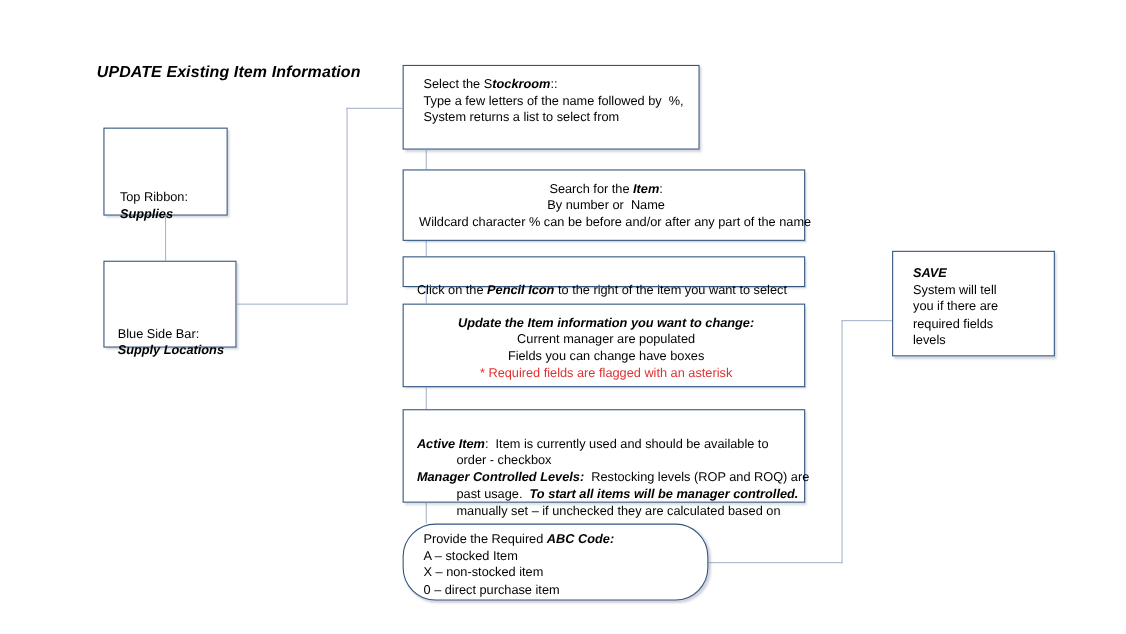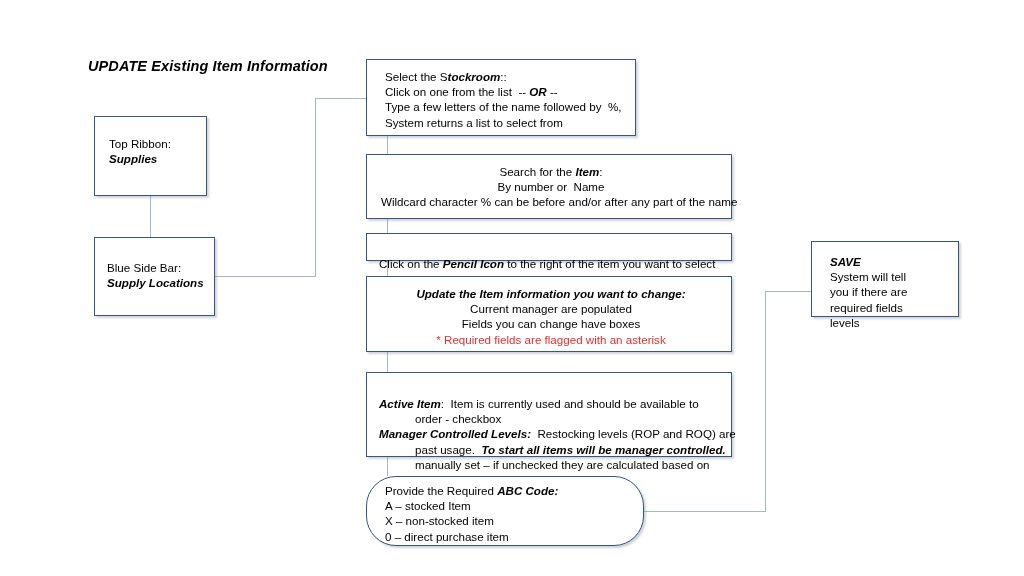--- a/index.html
+++ b/index.html
@@ -52,21 +52,21 @@
   .box-inner.pad-left-18 { padding-left: 18px; }
   .box-inner.pad-left-14 { padding-left: 14px; text-align: center; }
   .box-inner.pad-left-12 { padding-left: 12px; margin-top: 16px; }
 
   .ln { white-space: pre; display: block; }
   .b  { font-weight: bold; font-style: italic; }
   .red { color: #e03030; }
   .indent1 { padding-left: 36px; }
 
   
-  .label-box .box-inner { padding: 0 14px; }
+  .label-box .box-inner { padding: 0 14px; margin-top: 36px; }
 
   
   .conn-h {
     position: absolute;
     height: 1.2px;
     background: #a8b6cc;
   }
   .conn-v {
     position: absolute;
     width: 1.2px;
@@ -106,21 +106,20 @@
   <div class="box label-box" style="left:94px; top:237px; width:121px; height:79px;">
     <div class="box-inner" style="top:22px; padding:0 12px;">
       <span class="ln">Blue Side Bar:</span>
       <span class="ln b">Supply Locations</span>
     </div>
   </div>
 
   <div class="box" style="left:366px; top:59px; width:270px; height:77px;padding-left:40px;">
     <div class="box-inner pad-left-18" style="top:9px;">
       <span class="ln"><span>Select the S</span><span class="b">tockroom</span><span>::</span></span>
-      <span class="ln"><span>Click on one from the list  -- </span><span class="b">OR</span><span> --</span></span>
       <span class="ln">Type a few letters of the name followed by  %,</span>
       <span class="ln">System returns a list to select from</span>
     </div>
   </div>
 
   <div class="box" style="left:366px; top:154px; width:366px; height:65px;">
     <div class="box-inner pad-left-14" style="top:9px;">
       <span class="ln"><span>Search for the </span><span class="b">Item</span><span>:</span></span>
       <span class="ln">By number or  Name</span>
       <span class="ln" style="padding-left:0px;">Wildcard character % can be before and/or after any part of the name</span>
@@ -154,21 +153,21 @@
 
   <div class="box" style="left:366px; top:476px; width:278px; height:70px;border-radius:30px;">
     <div class="box-inner pad-left-18" style="top:6px;">
       <span class="ln"><span>Provide the Required </span><span class="b">ABC Code:</span></span>
       <span class="ln">A – stocked Item</span>
       <span class="ln">X – non-stocked item</span>
       <span class="ln">0 – direct purchase item</span>
     </div>
   </div>
 
-  <div class="box" style="left:811px; top:241px; width:148px; height:76px;">
+  <div class="box" style="left:811px; top:228px; width:148px; height:96px;">
     <div class="box-inner pad-left-18" style="top:12px;">
       <span class="ln b">SAVE</span>
       <span class="ln">System will tell</span>
       <span class="ln">you if there are</span>
       <span class="ln">required fields</span>
       <span class="ln">levels</span>
     </div>
   </div>
 
 </div>

